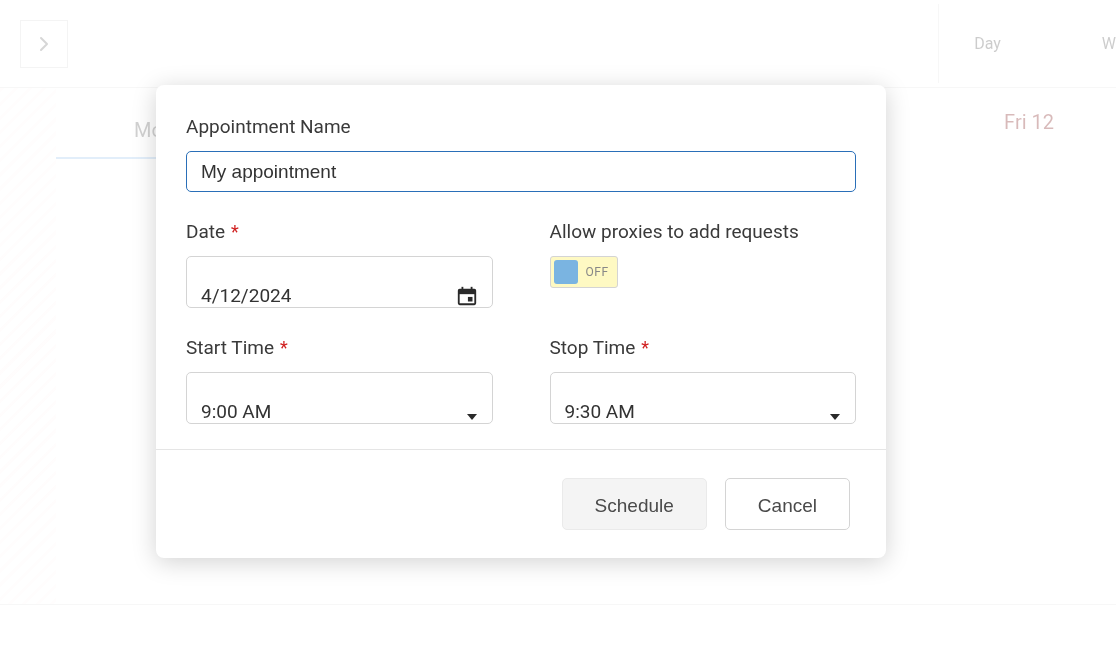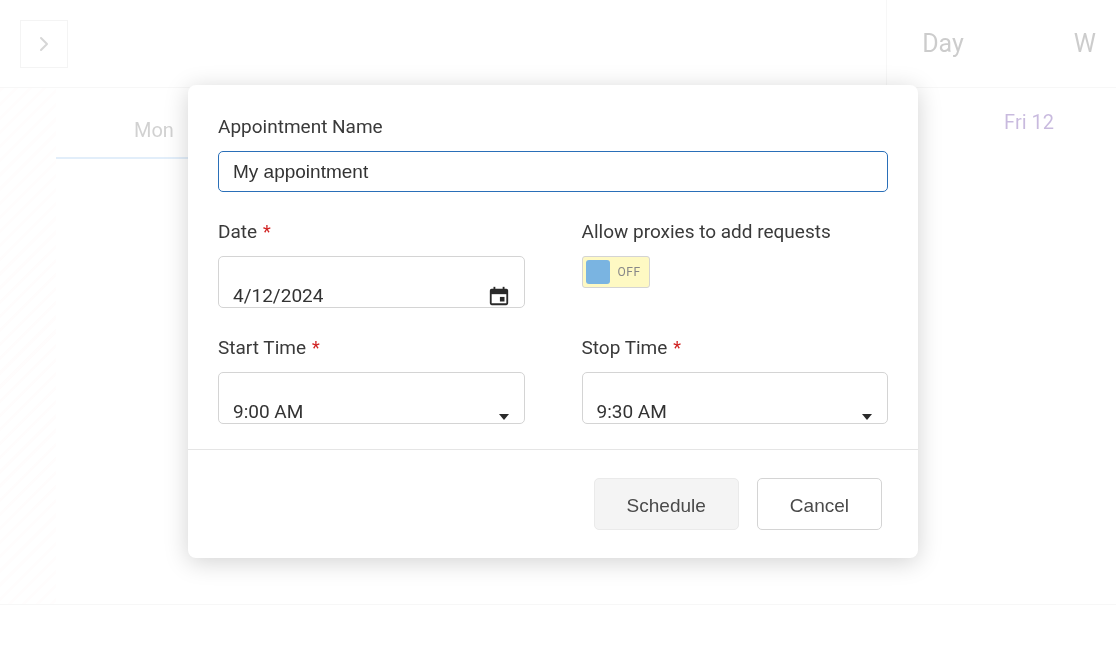--- a/index.html
+++ b/index.html
@@ -31,40 +31,39 @@
       width: 48px;
       height: 48px;
       border: 1px solid #dcdcdc;
       display: flex;
       align-items: center;
       justify-content: center;
     }
     .bg-nav-btn svg { stroke: #8a8a8a; }
     .bg-views {
       display: flex;
-      gap: 40px;
-      padding-right: 20px;
-      font-size: 25px;
+      gap: 31px;
+      font-size: 16px;
       color: #5a5a5a;
     }
     .bg-view-day { border-left: 1px solid #e5e5e5; padding: 30px 35px; color: #5a5a5a;}
     .bg-view-w   { padding: 30px 0 30px 35px; color: #5a5a5a; }
     .bg-day-first {
       position: absolute;
       left: 134px;
       top: 118px;
       font-size: 20px;
       color: #6a6a6a;
     }
     .bg-day-last {
       position: absolute;
       right: 62px;
       top: 110px;
       font-size: 20px;
-      color: #4c1d95;
+      color: #7f1d1d;
     }
     .bg-underline {
       position: absolute;
       top: 157px;
       left: 56px;
       width: 170px;
       border-bottom: 2px solid #a0c8f0;
     }
 
     .bg-hatched {
@@ -84,21 +83,21 @@
     .bg-body-line {
       position:absolute;
       top:604px;
       left:0; right:0;
       border-top:1px solid #e5e5e5;
     }
 
     
     .dialog {
       position: absolute;
-      left: 188px;
+      left: 156px;
       top: 85px;
       width: 730px;
       background: #fff;
       border-radius: 8px;
       box-shadow: 0 4px 24px rgba(0,0,0,0.18);
       overflow: hidden;
     }
     .dialog-body {
       padding: 30px 30px 25px 30px;
     }

